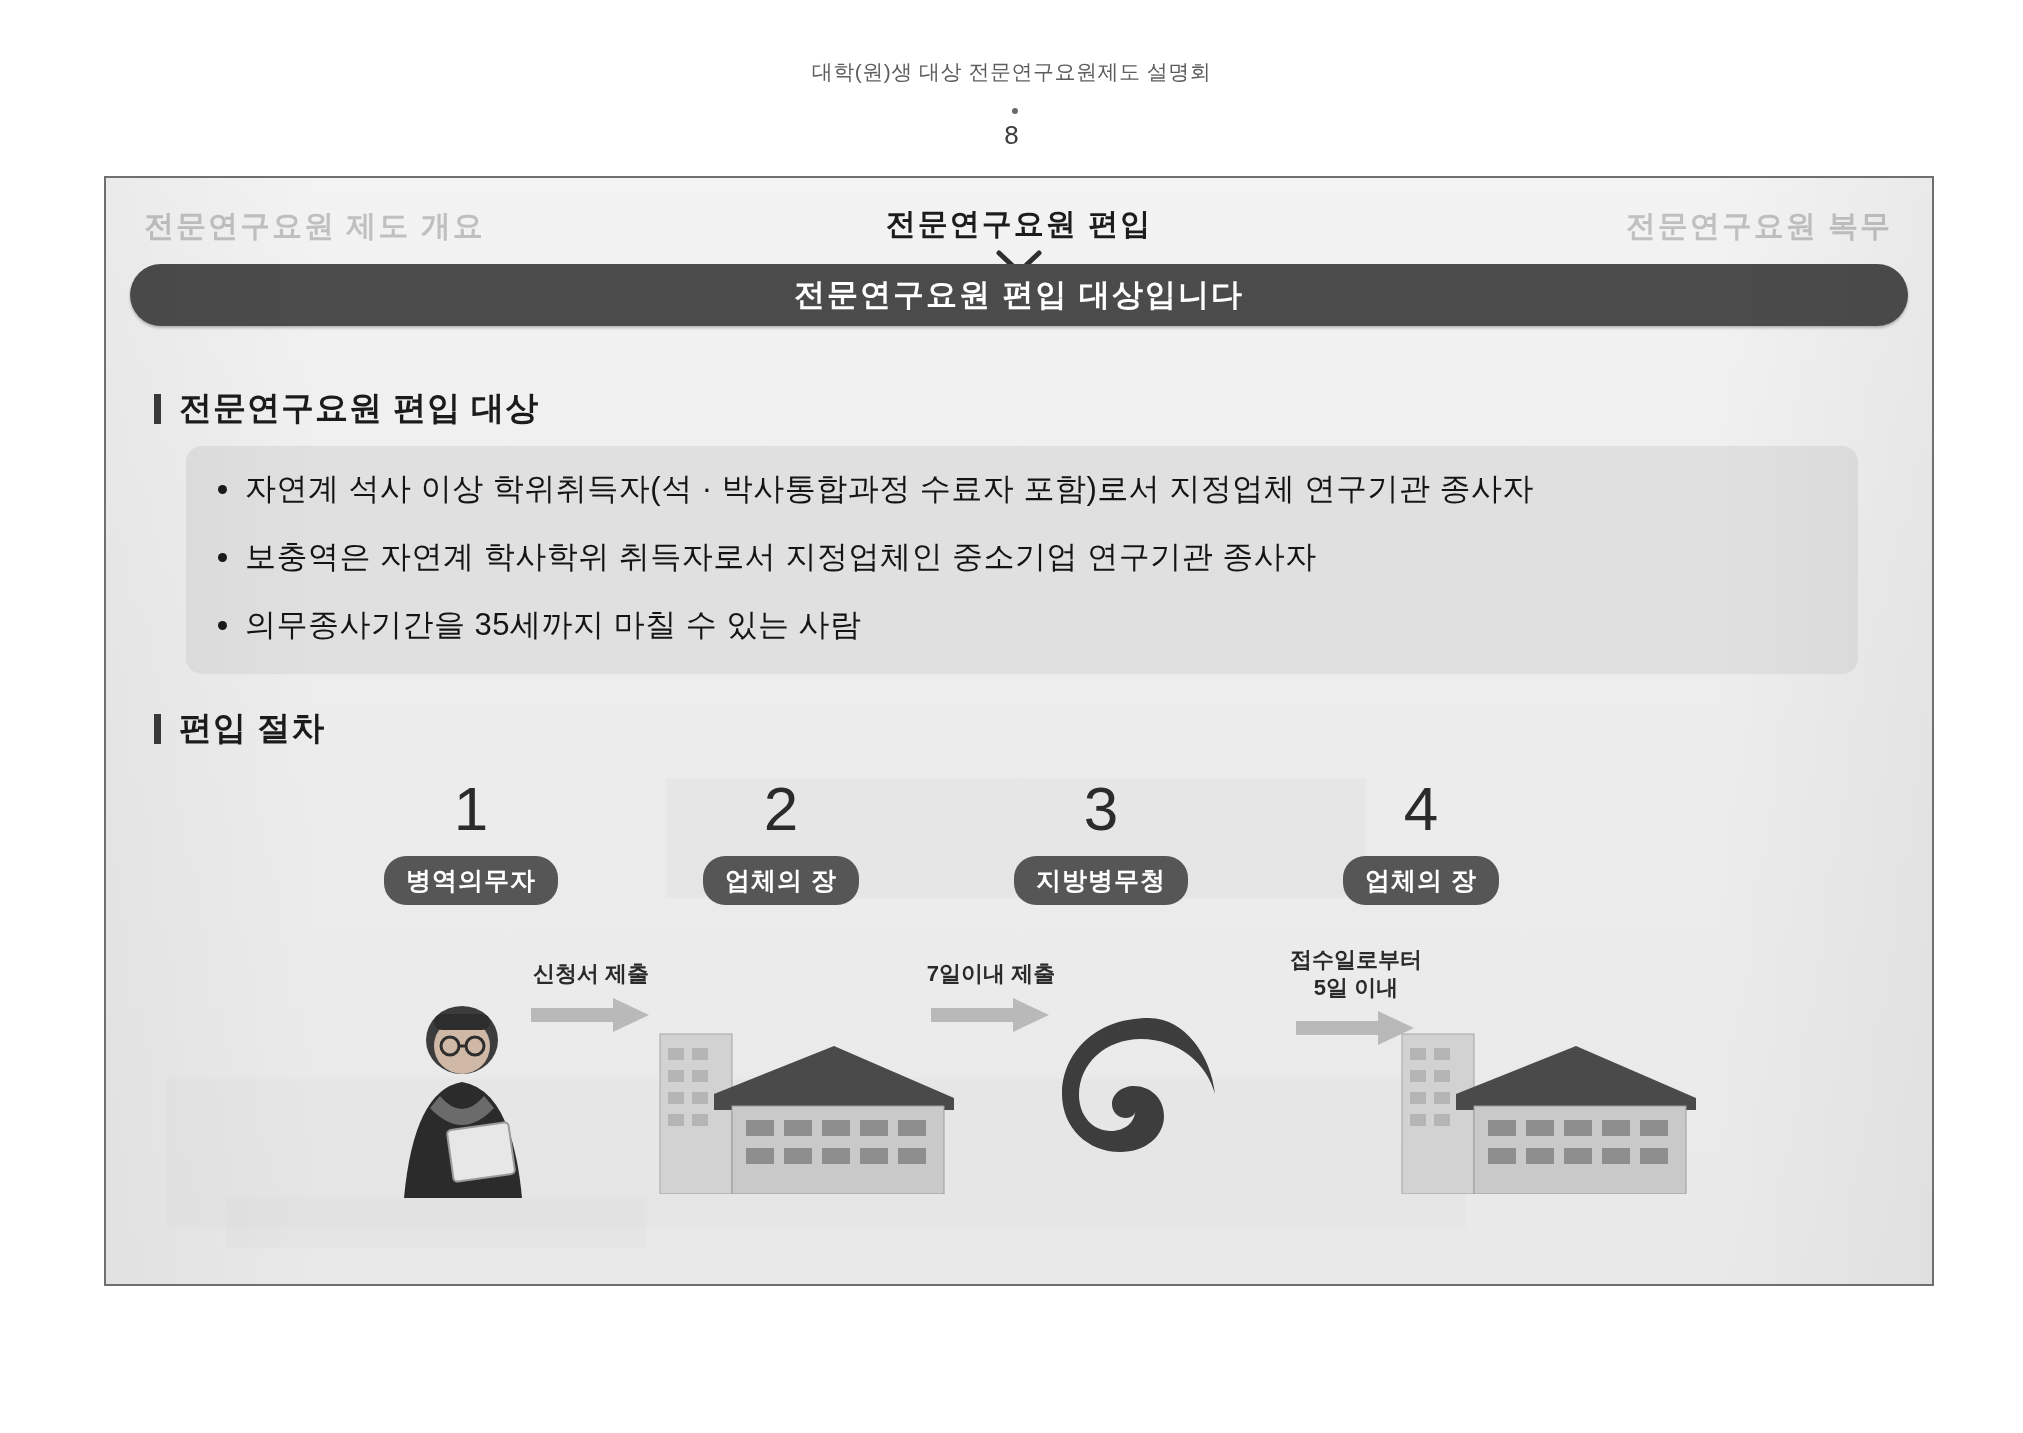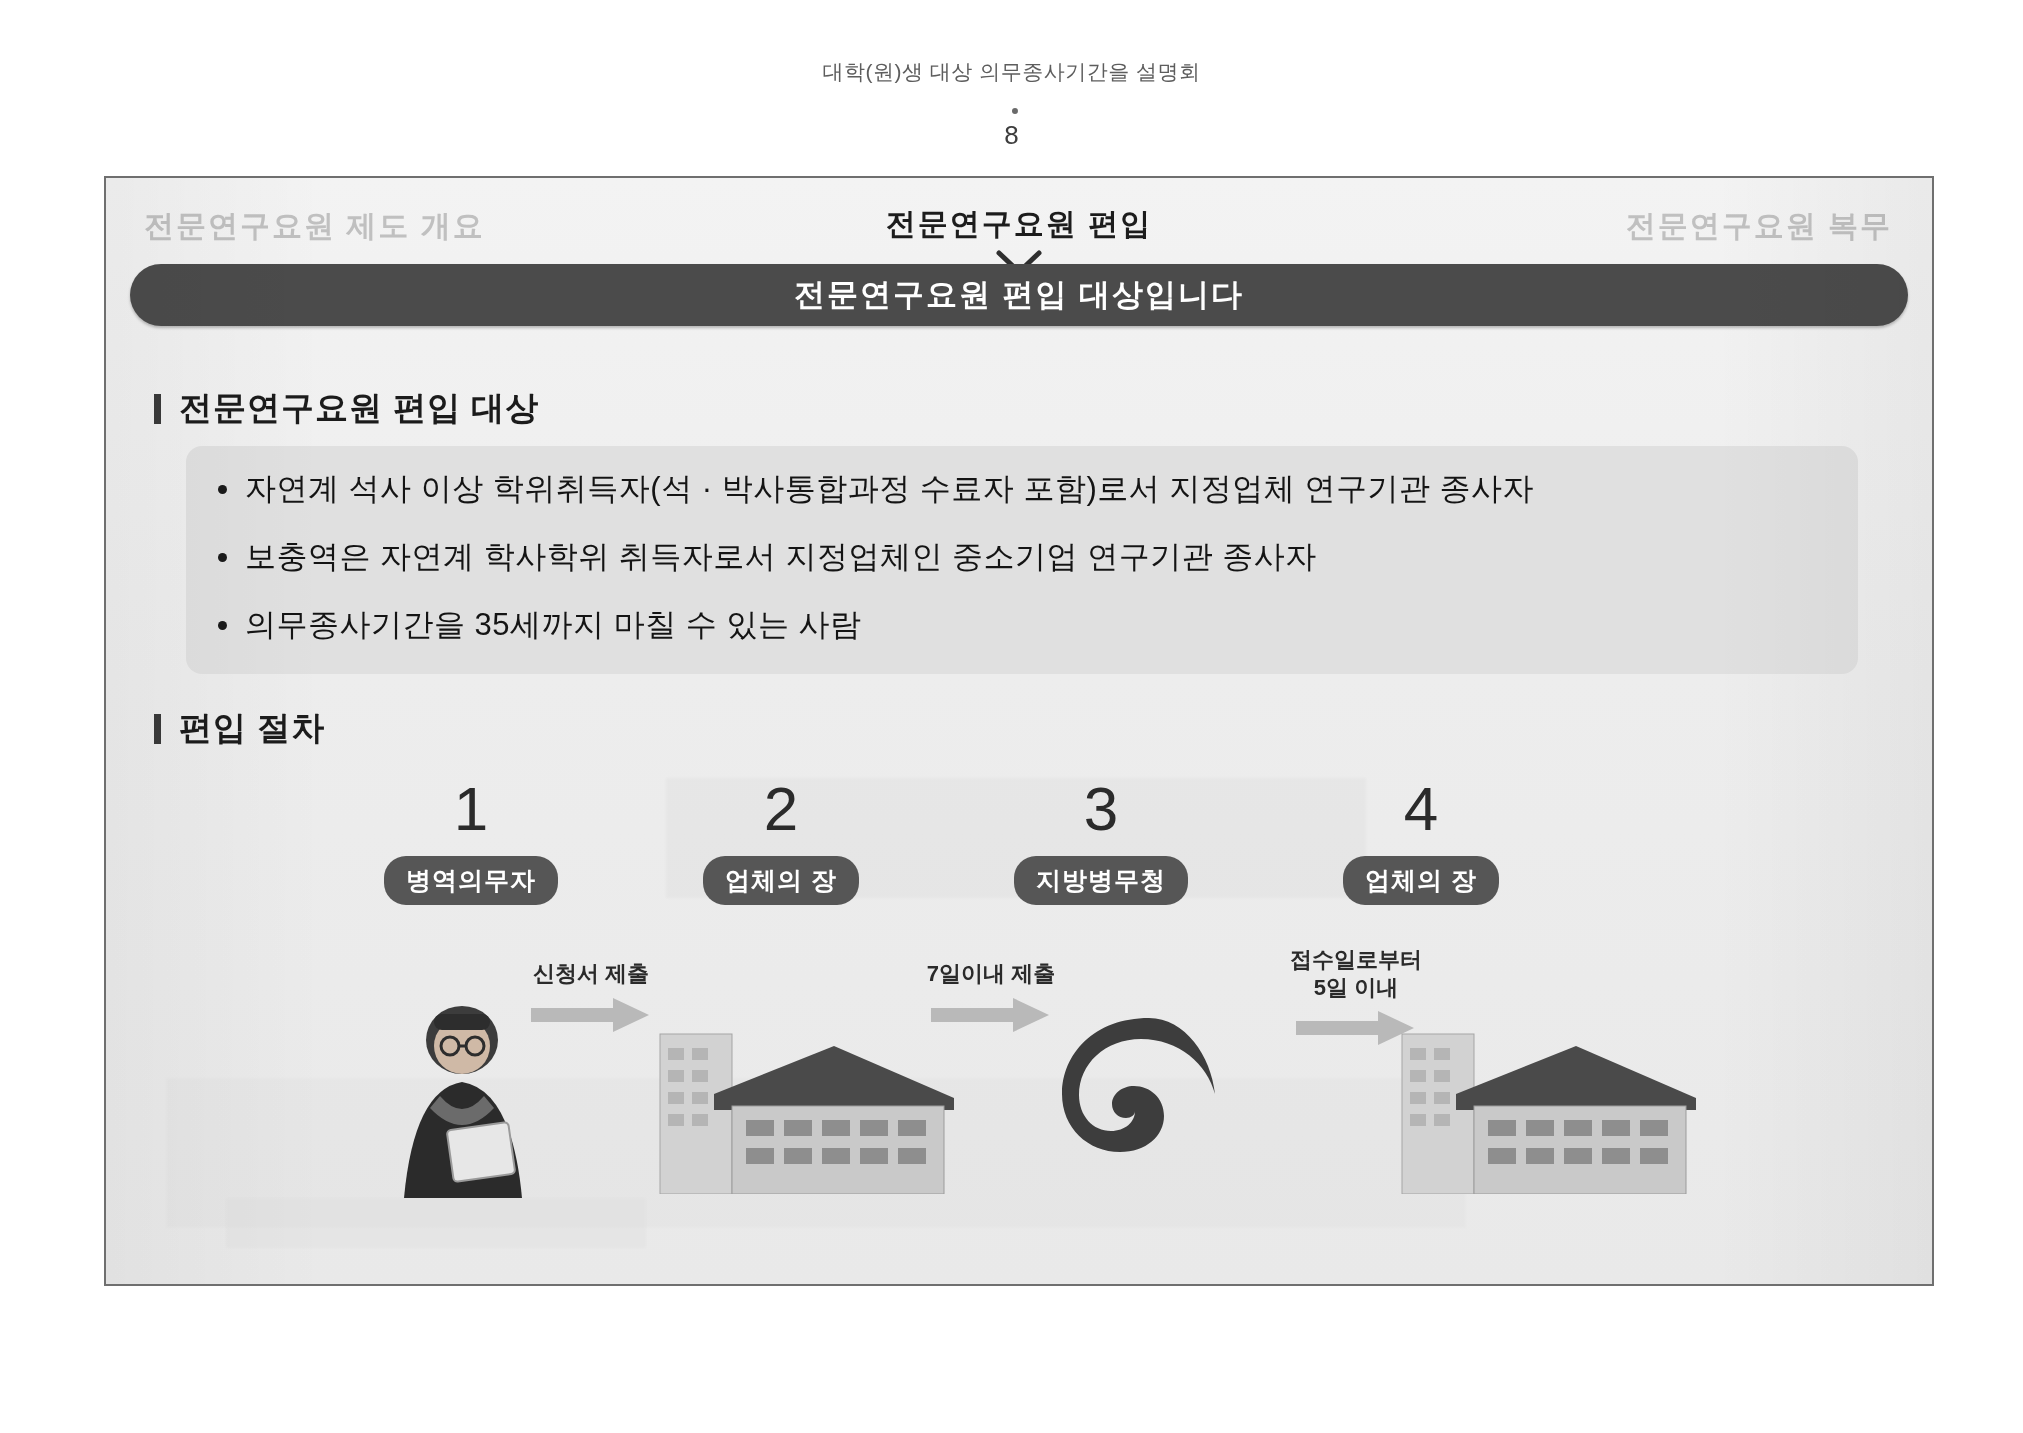--- a/index.html
+++ b/index.html
@@ -224,21 +224,21 @@
 
   .scanline {
     position: absolute; left: 0; top: 0; width: 100%; height: 100%;
     pointer-events: none;
     background: linear-gradient(90deg, rgba(0,0,0,.035) 0%, rgba(0,0,0,0) 12%, rgba(0,0,0,0) 88%, rgba(0,0,0,.04) 100%);
   }
 </style>
 </head>
 <body>
 
-<div class="doc-header">대학(원)생 대상 의무종사기간을 설명회</div>
+<div class="doc-header">대학(원)생 대상 전문연구요원제도 설명회</div>
 <div class="doc-pagedot"></div>
 <div class="doc-pagenum">8</div>
 
 <div class="slide">
 
   <div class="ghost g1"></div>
   <div class="ghost g2"></div>
   <div class="ghost g3"></div>
 
   <div class="slide-nav">

